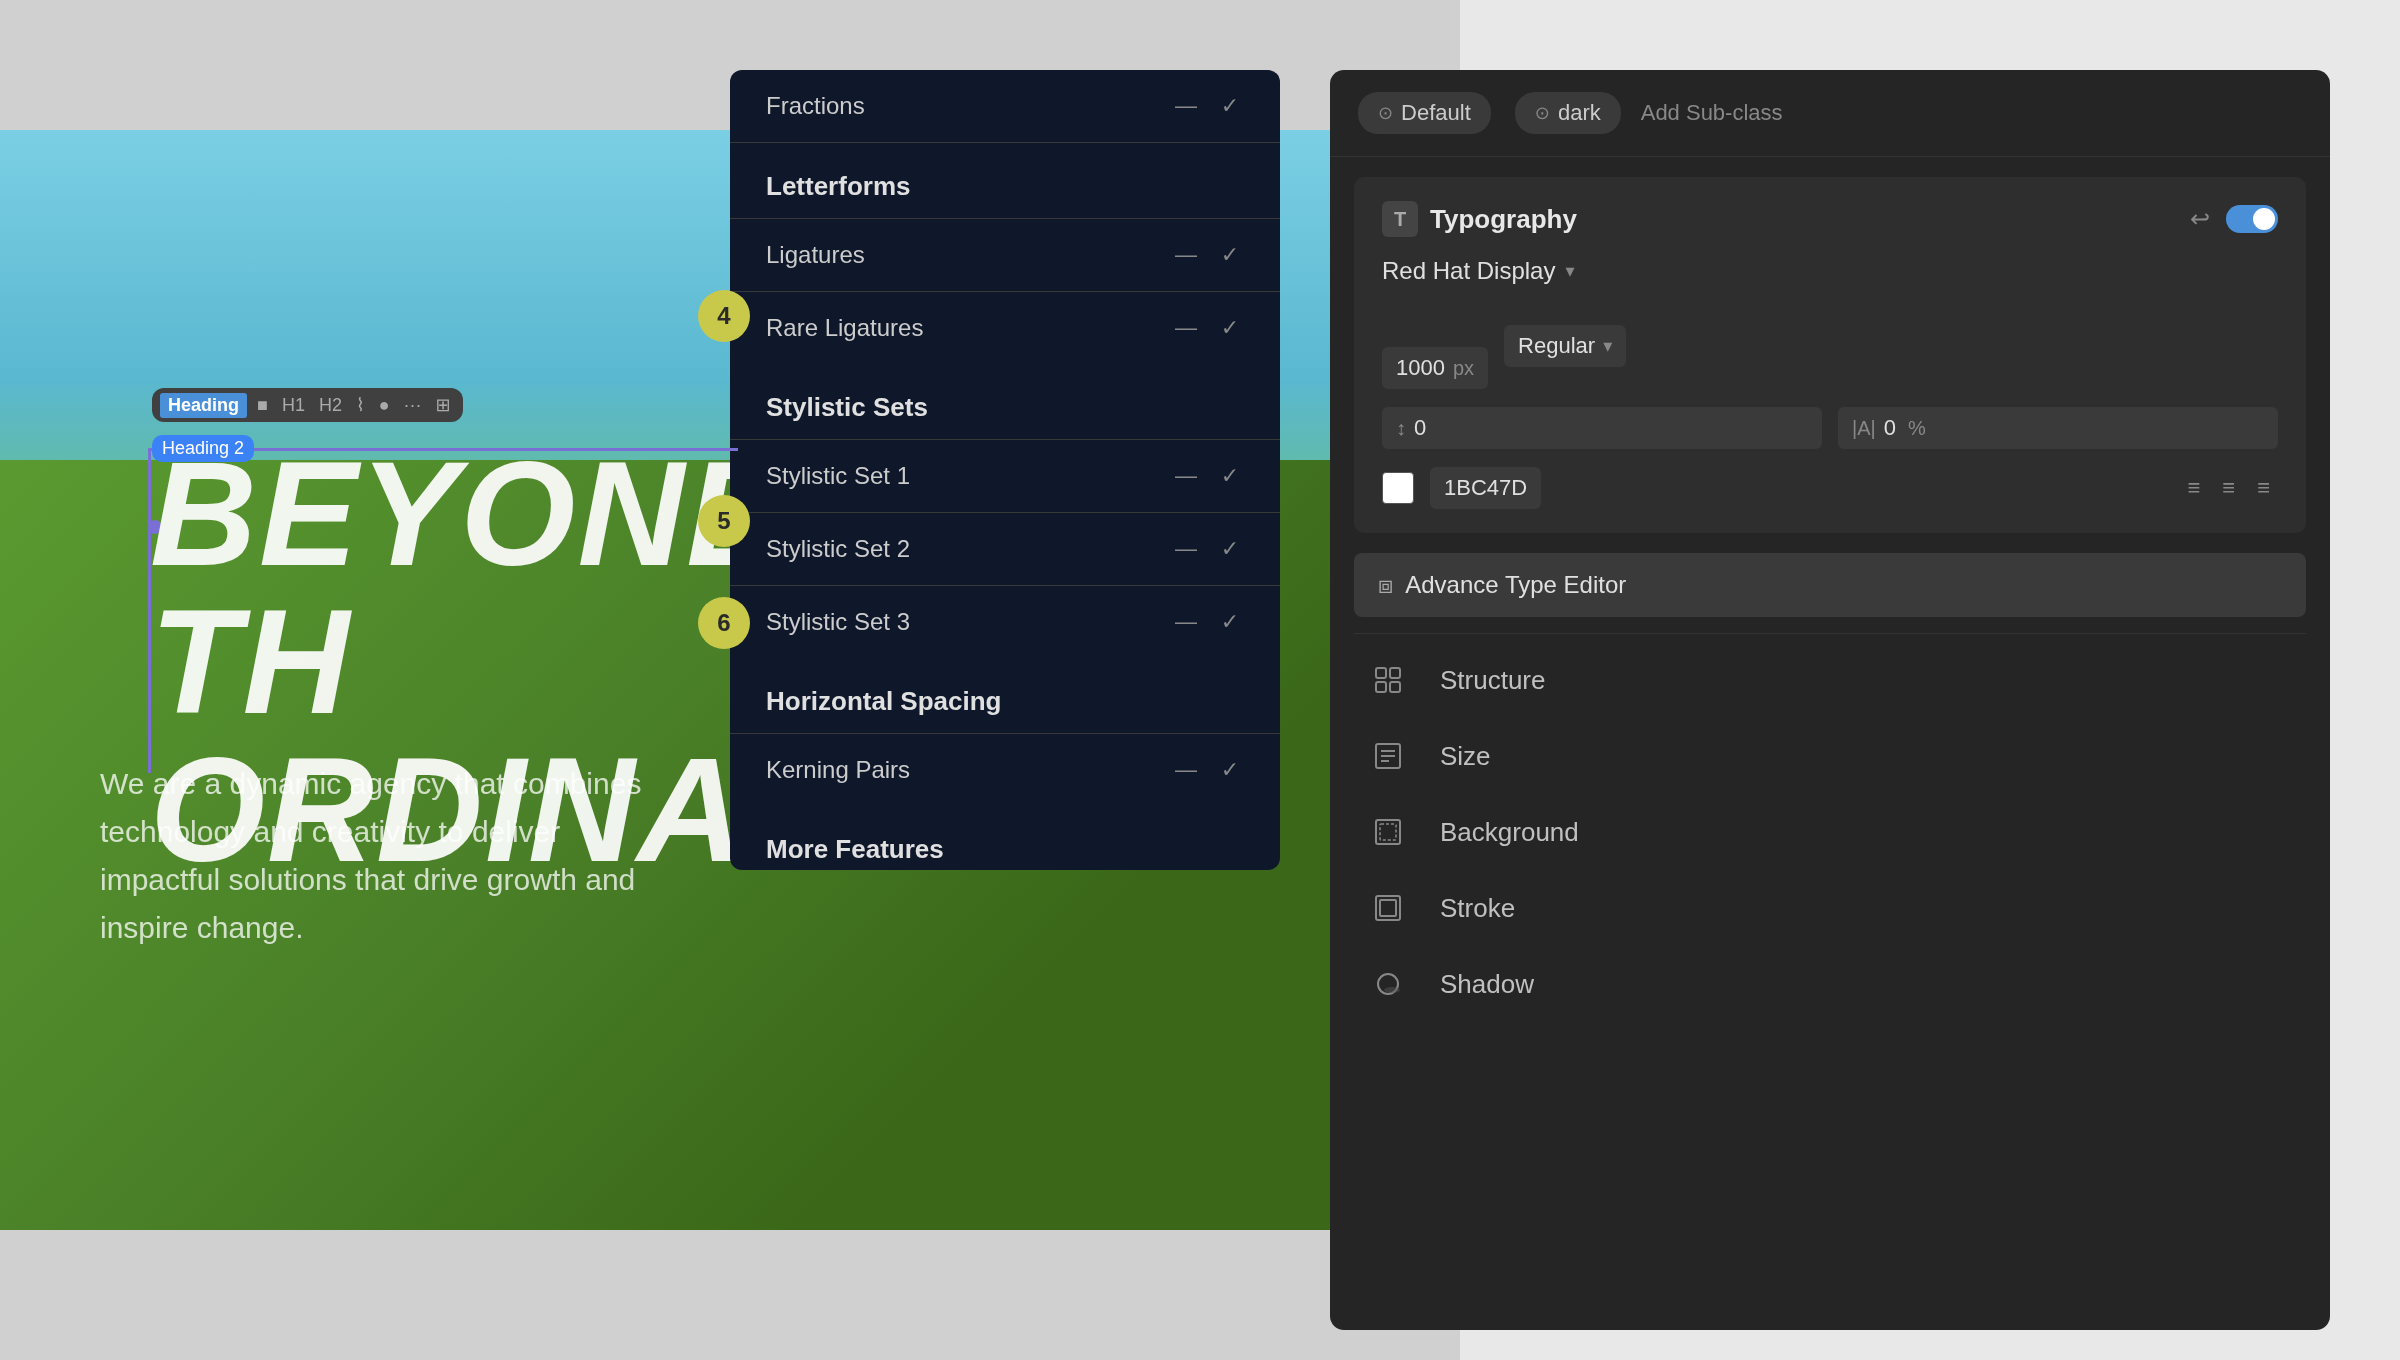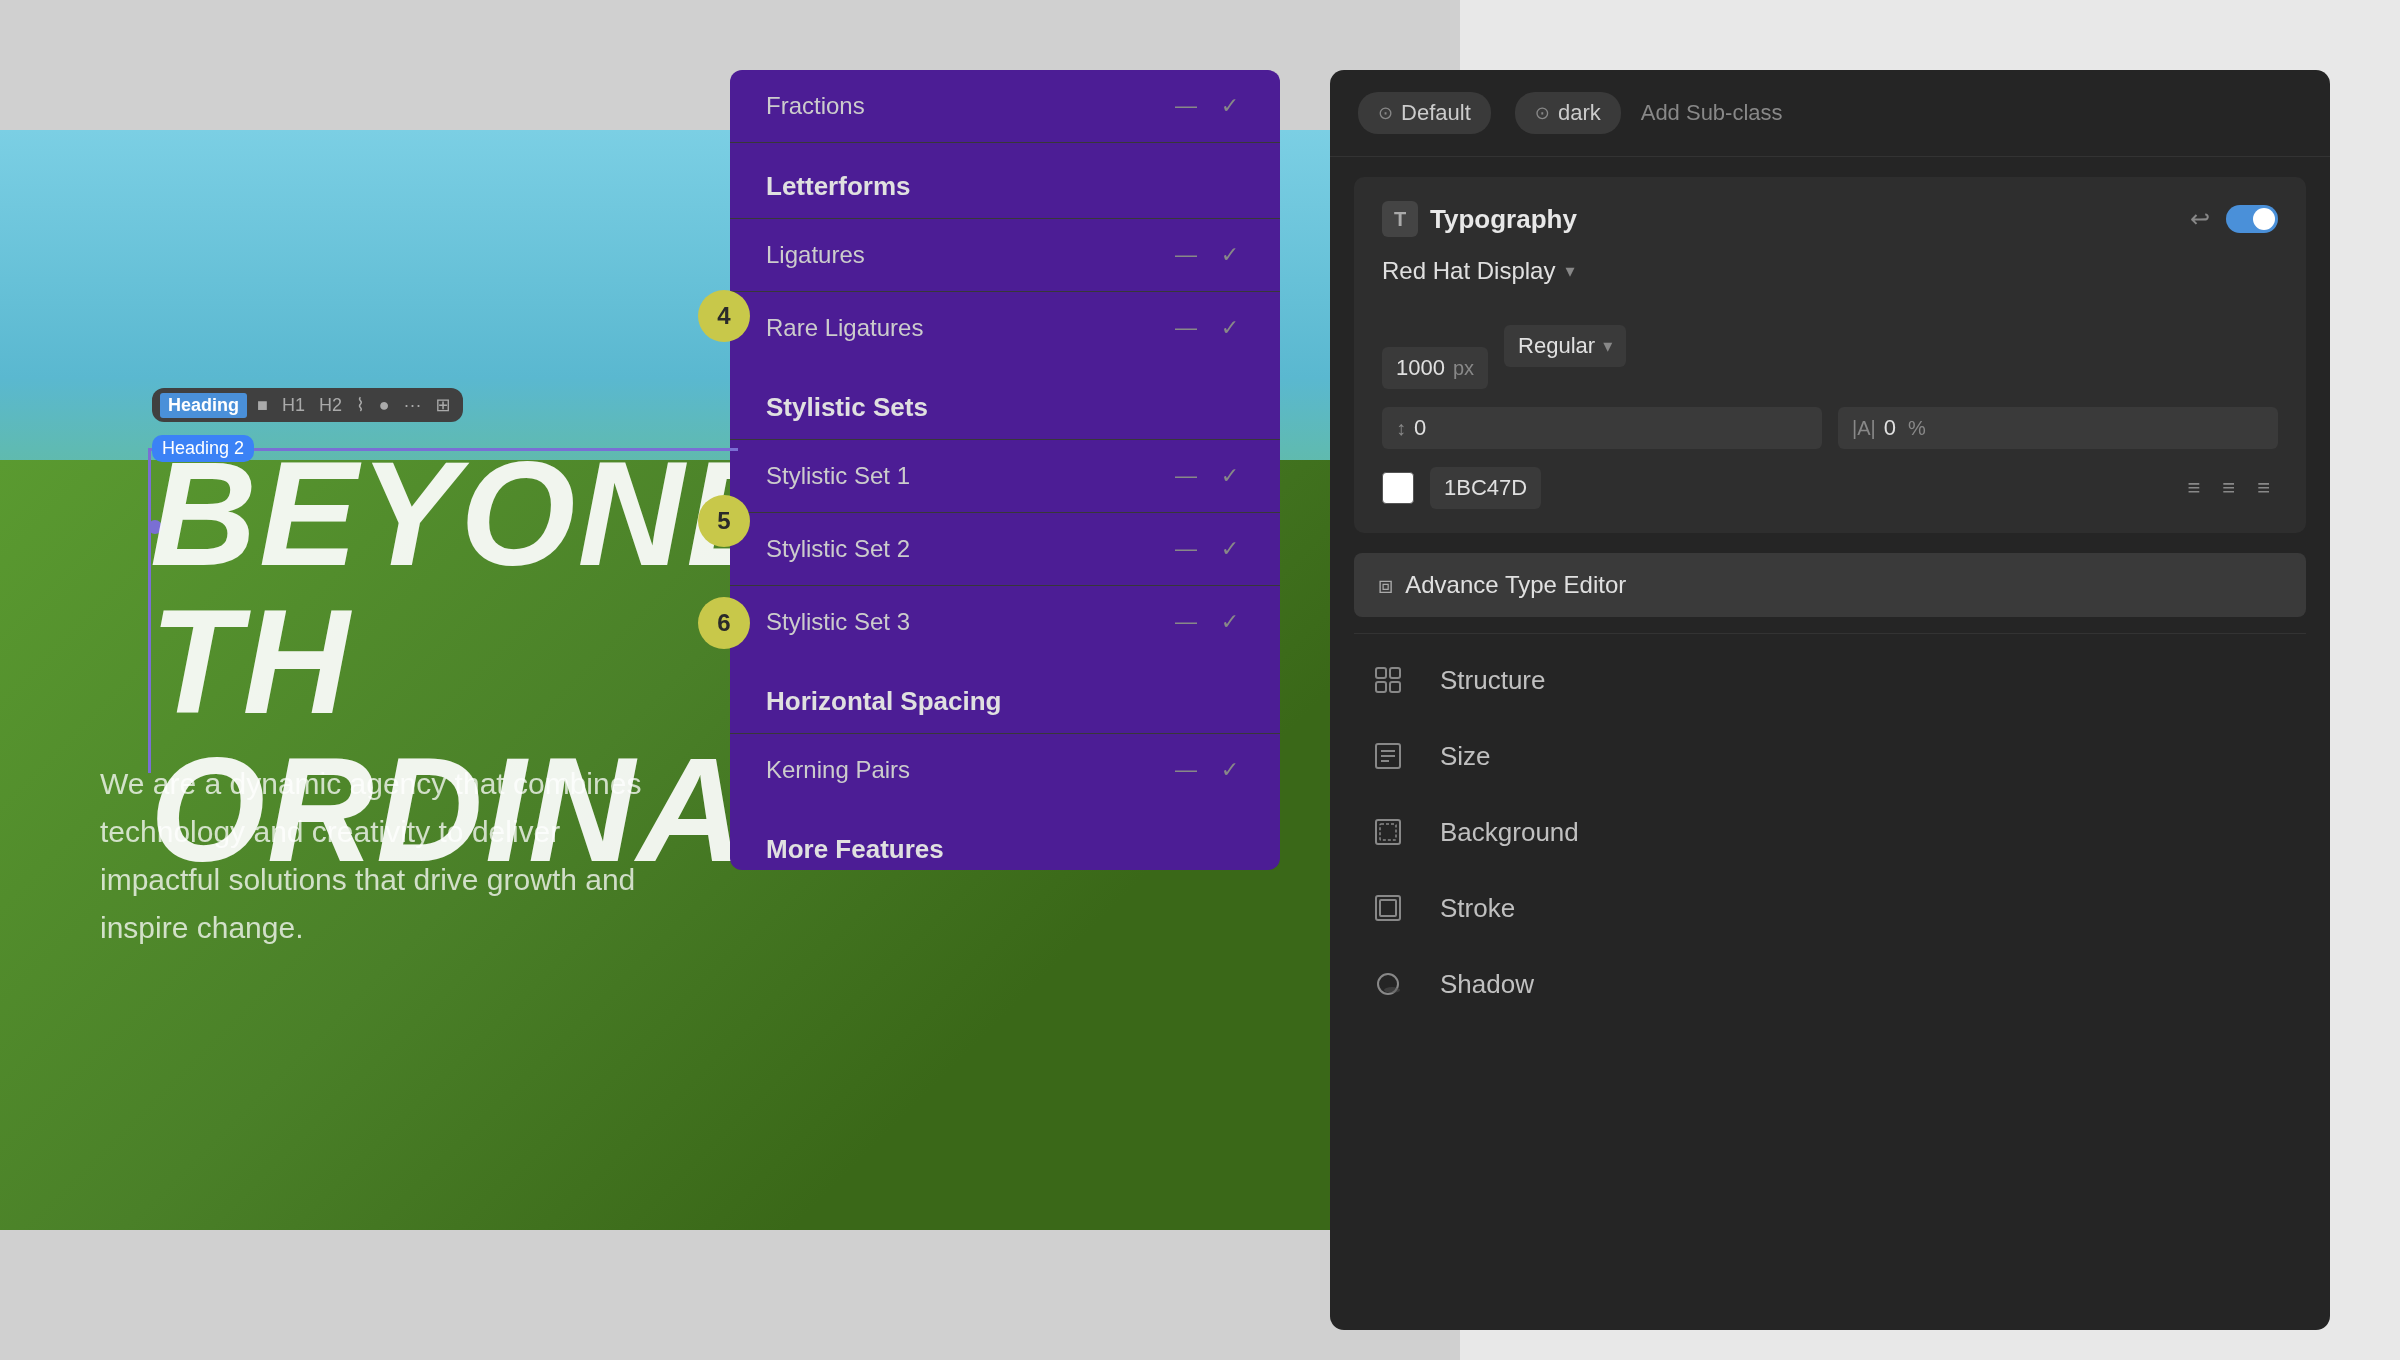--- a/index.html
+++ b/index.html
@@ -109,21 +109,21 @@
       line-height: 1.6;
     }
 
     
     .feature-panel {
       position: absolute;
       left: 730px;
       top: 70px;
       width: 550px;
       height: 800px;
-      background: #4c1d95;
+      background: #0f172a;
       border-radius: 12px;
       overflow: hidden;
     }
 
     .feature-section-header {
       padding: 28px 36px 16px;
       color: #e0e0e0;
       font-size: 26px;
       font-weight: 600;
     }

